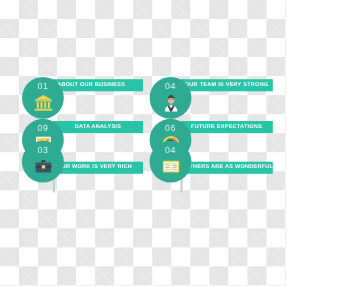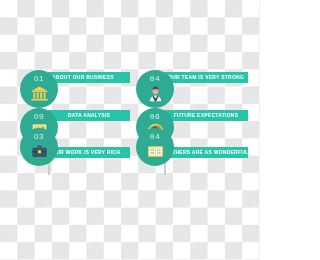--- a/index.html
+++ b/index.html
@@ -77,21 +77,21 @@
   .ico{
     width:17px;height:17px;
     display:block;
   }
 
   
   .r1{top:70px;}
   .r2{top:108px;}
   .r3{top:128px;}
   .colL{left:20px;}
-  .colR{left:136px;font-family:Liberation Mono, monospace;}
+  .colR{left:136px;}
 </style>
 </head>
 <body>
 
 <div id="canvas">
 
   <div class="item">
     <div class="pole" style="left:48px;top:72px;height:28px;"></div>
     <div class="banner b-left" style="left:48px;top:72px;width:82px;">
       <span class="banner-text">ABOUT OUR BUSINESS</span>

